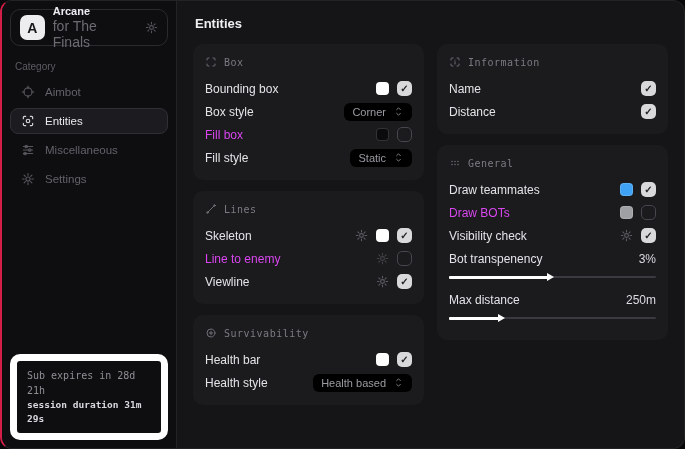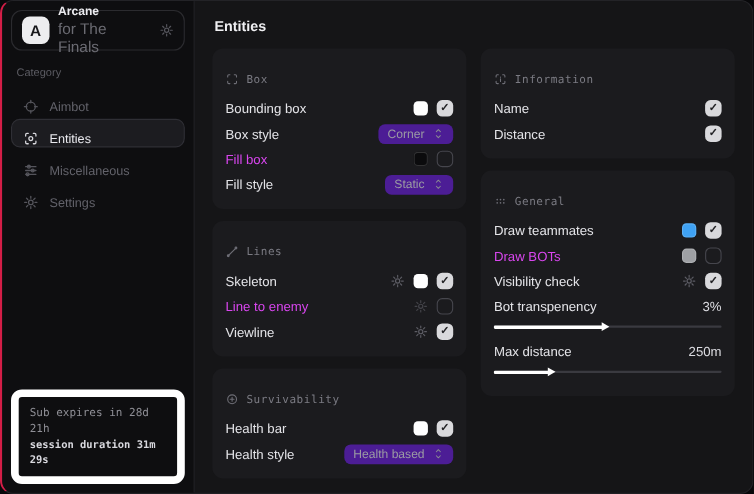--- a/index.html
+++ b/index.html
@@ -24,62 +24,62 @@
     width:25px; height:25px; border-radius:7px; background:#ededef;
     color:#18181b; font-weight:bold; font-size:14px;
     display:flex; align-items:center; justify-content:center;
   }
   .logo-text { display:flex; flex-direction:column; line-height:1.15; }
   .logo-title { font-size:11px; font-weight:bold; color:#ececf0; }
   .logo-sub { font-size:14px; color:#6b6b72; }
   .logo-action { margin-left:auto; color:#55555c; display:flex; }
   .category-label { font-size:10px; color:#5c5c63; margin:15px 5px 7px; }
   .nav-item {
-    display:flex; align-items:flex-end; gap:10px; height:26px; padding:0 10px;
+    display:flex; align-items:center; gap:10px; height:26px; padding:0 10px;
     border-radius:8px; border:1px solid transparent; color:#62626a;
     font-size:11.5px; margin-bottom:3px; cursor:default;
   }
   .nav-item .nicon { display:flex; color:#55555c; }
   .nav-item.active { background:#1c1c20; border-color:#2f2f35; color:#e9e9ee; }
   .nav-item.active .nicon { color:#d7d7dc; }
   .side-spacer { flex:1; }
   .sub-card {
     border:7px solid #ffffff; border-radius:10px; padding:7px 10px;
     font-family:"DejaVu Sans Mono", monospace; line-height:1.5;
   }
   .sub-line1 { font-size:10px; color:#8f8f96; }
   .sub-line2 { font-size:9.5px; font-weight:bold; color:#d8d8de; }
   
   .main { flex:1; padding:13px 16px 12px; overflow:hidden; }
   .main-title { font-size:13px; font-weight:bold; color:#f0f0f3; margin:2px 0 13px 2px; }
   .columns { display:flex; gap:13px; }
   .col { flex:1; min-width:0; }
   .panel { background:#1b1b1e; border-radius:10px; padding:9px 12px 11px; margin-bottom:11px; }
   .panel-header {
-    display:flex; align-items:center; gap:7px; margin:13px 0 9px;
+    display:flex; align-items:center; gap:7px; margin:3px 0 9px;
     color:#7b7b83; font-family:"DejaVu Sans Mono", monospace; font-size:10px;
     letter-spacing:.5px;
   }
   .panel-header .picon { display:flex; color:#6e6e76; }
   .row { display:flex; align-items:center; justify-content:space-between; min-height:23px; }
   .row-label { font-size:12px; font-weight:500; color:#e4e4e8; }
   .row.dimmed .row-label { color:#d946ef; }
   .row.dimmed .gear { color:#44444a; }
   .controls { display:flex; align-items:center; gap:8px; }
   .gear { color:#5c5c64; display:flex; }
   .swatch { width:13px; height:13px; border-radius:4px; box-shadow:inset 0 0 0 1px rgba(255,255,255,.16); }
   .cb {
     width:15px; height:15px; border-radius:5px;
     display:flex; align-items:center; justify-content:center;
   }
   .cb.on { background:#d9d9dc; }
   .cb.on::after { content:"✓"; font-size:10px; font-weight:bold; color:#232326; line-height:1; }
   .cb.off { border:1.5px solid #46464d; background:transparent; }
   .dropdown {
-    display:flex; align-items:center; gap:7px; background:#4c1d95;
+    display:flex; align-items:center; gap:7px; background:#000000;
     border-radius:6px; padding:3px 8px; font-size:11px; color:#9b9ba3;
   }
   .dropdown .dicon { display:flex; color:#8a8a92; }
   .slider-value { font-size:12px; font-weight:500; color:#dcdce1; }
   .track { position:relative; height:2px; background:#3a3a40; border-radius:1px; margin:6px 0 10px; }
   .fill { position:absolute; left:0; top:-0.5px; height:3px; background:#ffffff; border-radius:1px; }
   .fill::after {
     content:""; position:absolute; right:-6px; top:50%; transform:translateY(-50%);
     width:0; height:0; border-top:4px solid transparent; border-bottom:4px solid transparent;
     border-left:7px solid #ffffff;

